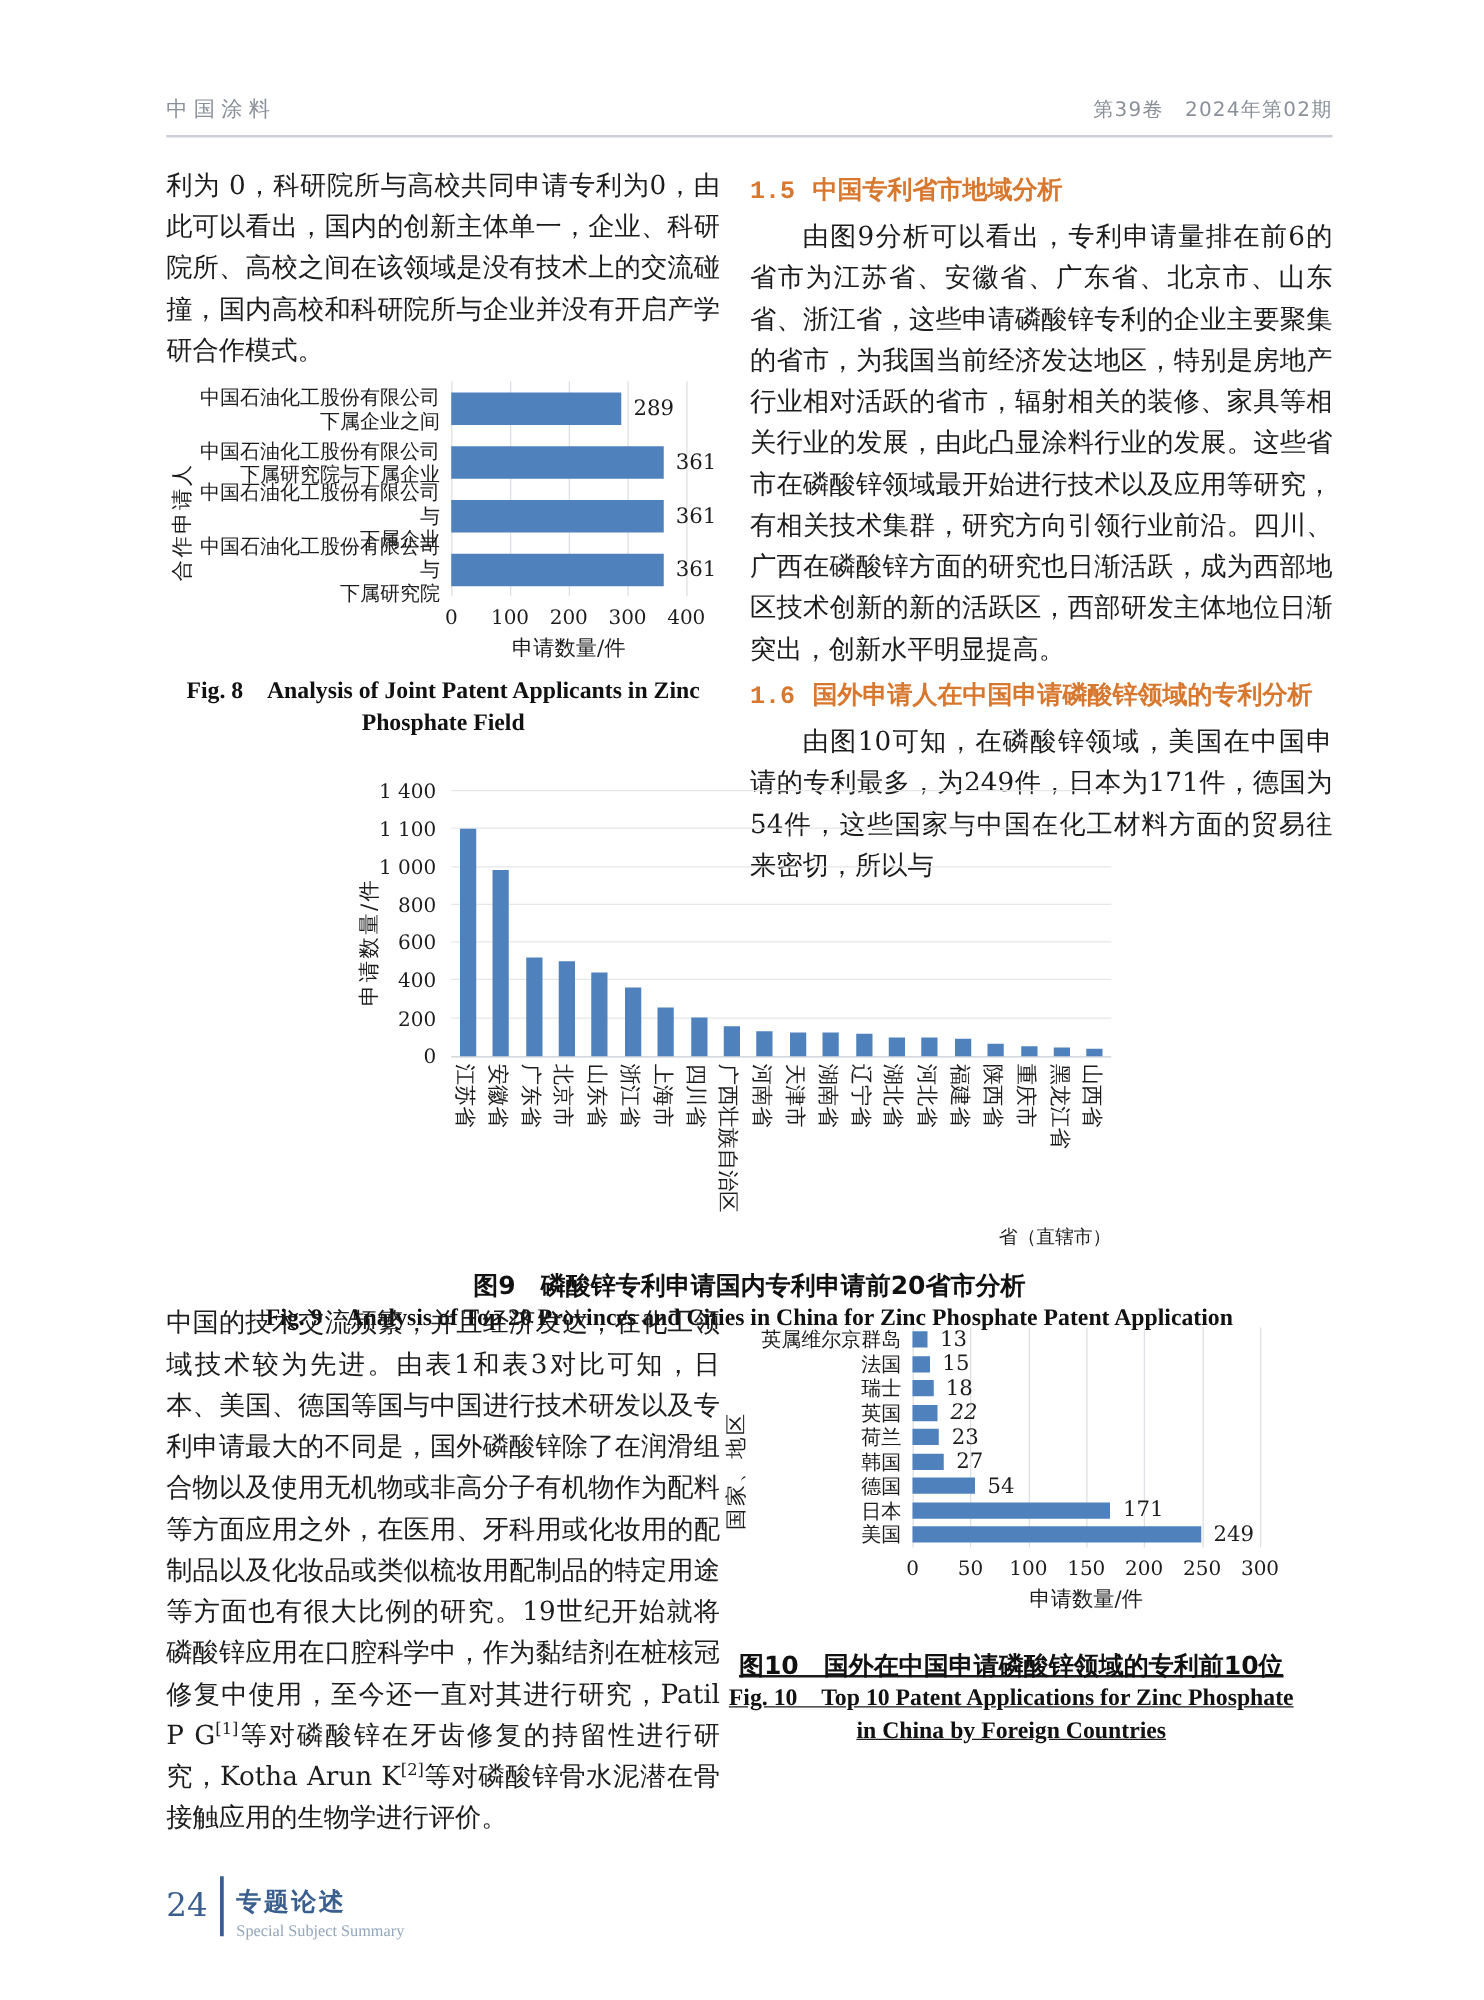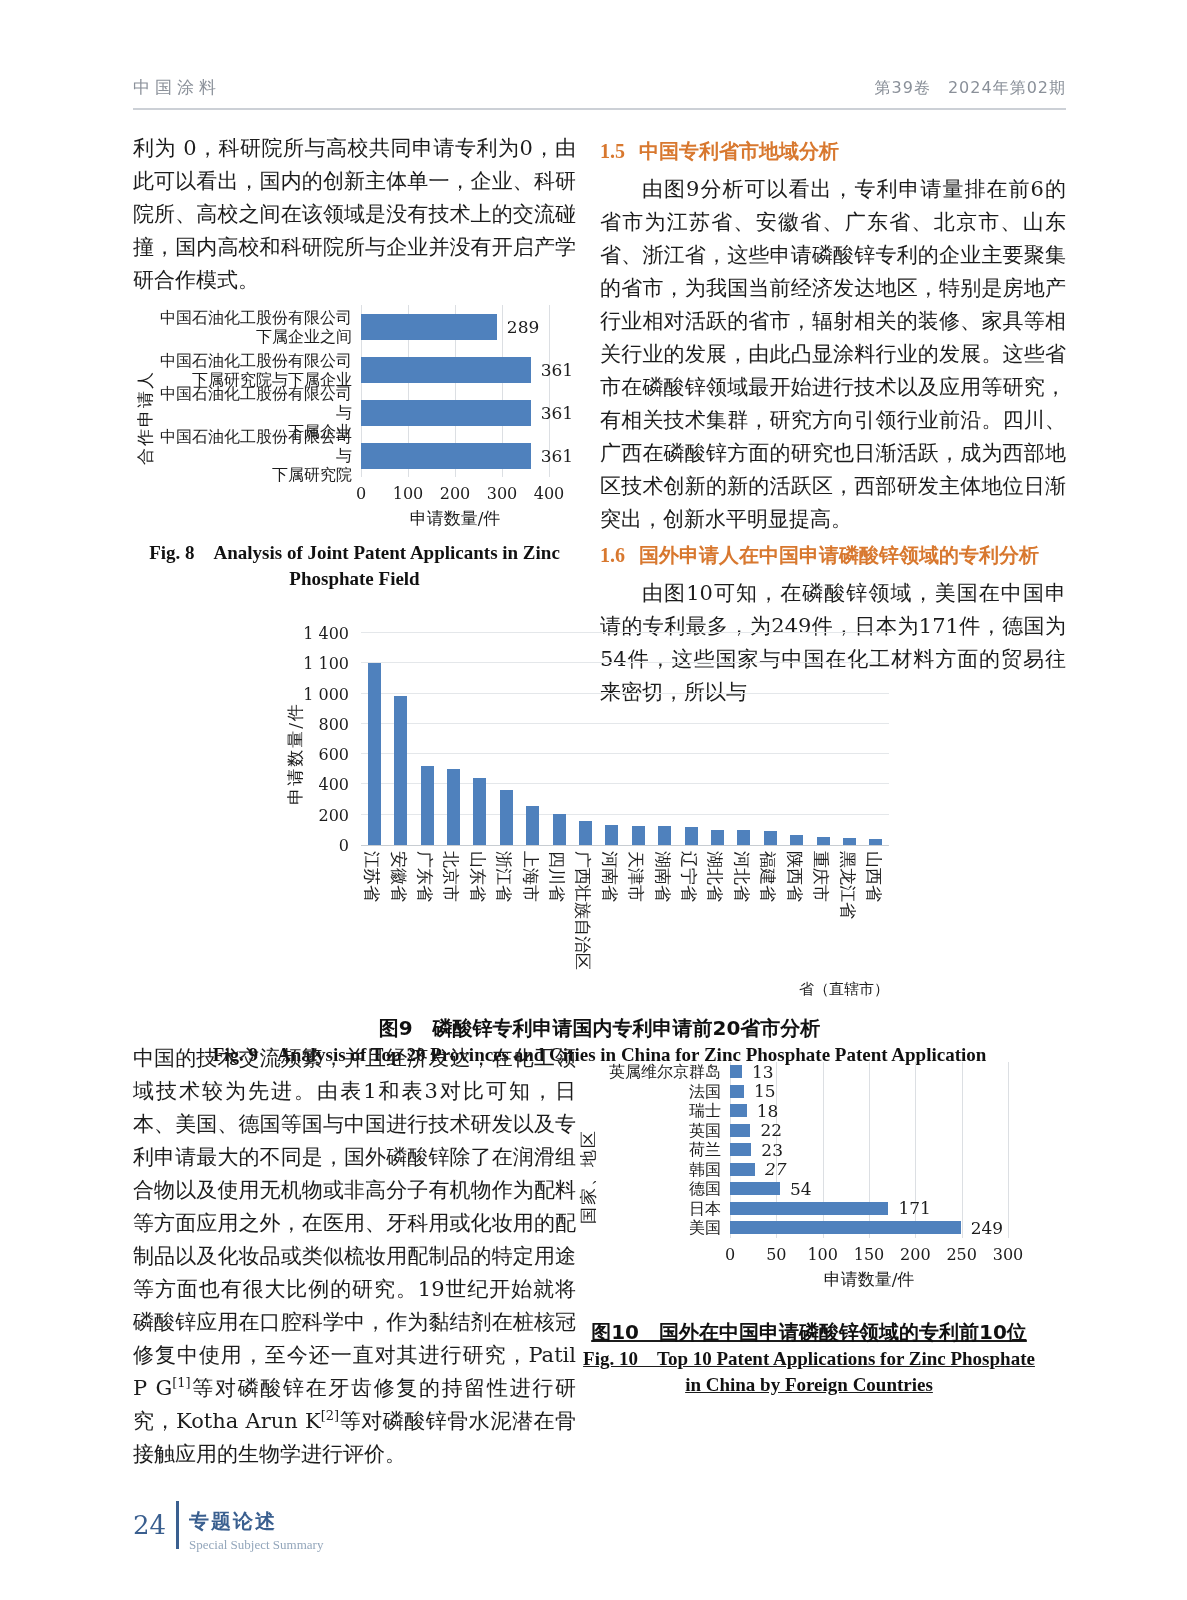--- a/index.html
+++ b/index.html
@@ -23,21 +23,21 @@
   .top-cols    { position:absolute; top:132px; left:133px; width:933px; display:flex; gap:24px; }
   .bottom-cols { position:absolute; top:1042px; left:133px; width:933px; display:flex; }
   .col-l { width:443px; flex:0 0 443px; }
   .col-r { width:466px; flex:0 0 466px; }
 
   .body-text { font-size:21px; line-height:33px; text-align:justify; margin:0; }
   .body-text.indent { text-indent:2em; }
   sup { font-size:13px; line-height:0; }
 
   .sec {
-    margin:6px 0 8px 0; font-family:Liberation Serif, serif;
+    margin:6px 0 8px 0; font-family:Liberation Mono, monospace;
     font-size:20px; font-weight:bold; color:var(--orange,#d8782f);
   }
   .sec .sec-t { margin-left:14px; }
 
   
   figure { margin:0; }
   figcaption { text-align:center; margin-top:10px; }
   .cap-cn { font-family:"DejaVu Sans","Liberation Sans",sans-serif; font-weight:bold; font-size:19px; line-height:27px; color:#111; }
   .cap-en { font-family:"Liberation Serif","DejaVu Serif",serif; font-weight:bold; font-size:19px; line-height:26px; color:#111; }
 
@@ -391,39 +391,39 @@
                     <div class="h-bar" style="width: 6%;"></div>
                     <span class="h-val" style="left: 26.68px;">18</span>
                   </div>
                 </div>
                 <div class="h-row">
                   <div class="h-label">
                     <div>英国</div>
                   </div>
                   <div class="h-plot">
                     <div class="h-bar" style="width: 7.33333%;"></div>
-                    <span class="h-val" style="left: 30.3867px;">22</span>
+                    <span class="h-val" style="left: 30.3867px; font-style: italic;">22</span>
                   </div>
                 </div>
                 <div class="h-row">
                   <div class="h-label">
                     <div>荷兰</div>
                   </div>
                   <div class="h-plot">
                     <div class="h-bar" style="width: 7.66667%;"></div>
                     <span class="h-val" style="left: 31.3133px;">23</span>
                   </div>
                 </div>
                 <div class="h-row">
                   <div class="h-label">
                     <div>韩国</div>
                   </div>
                   <div class="h-plot">
                     <div class="h-bar" style="width: 9%;"></div>
-                    <span class="h-val" style="left: 35.02px; font-style: italic;">27</span>
+                    <span class="h-val" style="left: 35.02px;">27</span>
                   </div>
                 </div>
                 <div class="h-row">
                   <div class="h-label">
                     <div>德国</div>
                   </div>
                   <div class="h-plot">
                     <div class="h-bar" style="width: 18%;"></div>
                     <span class="h-val" style="left: 60.04px;">54</span>
                   </div>

